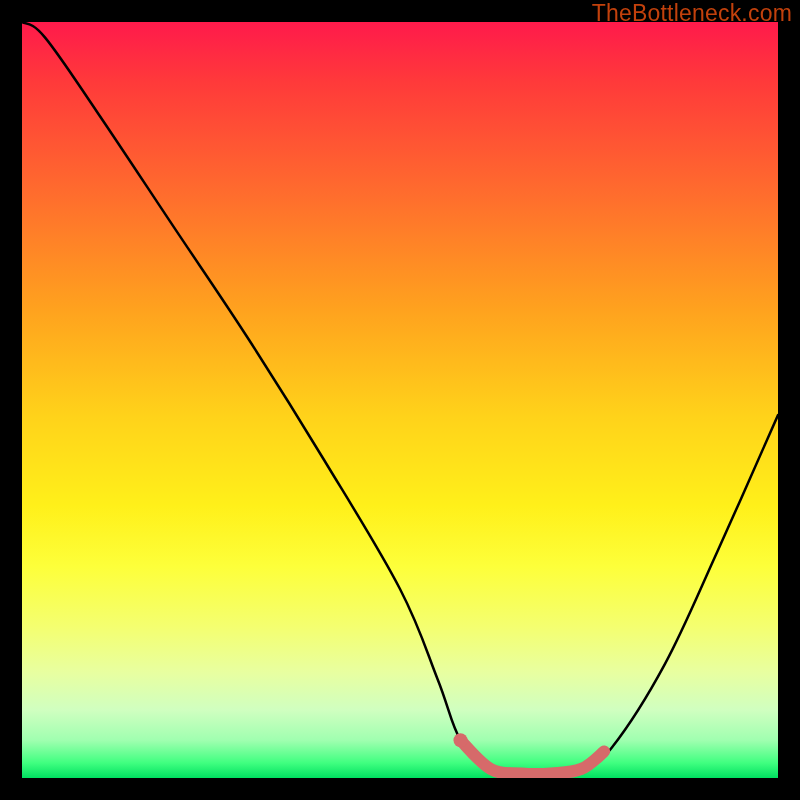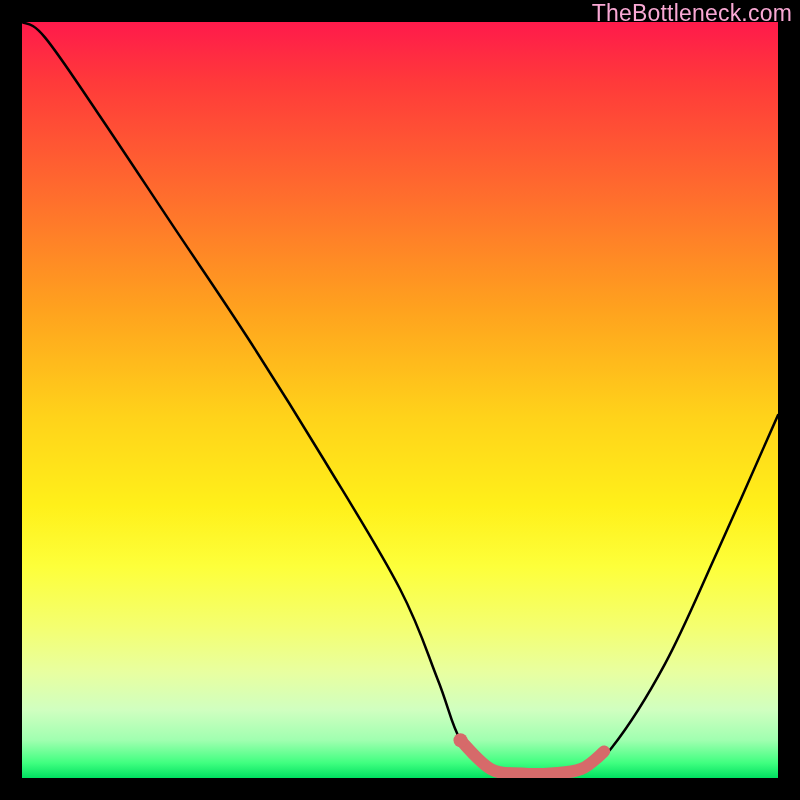--- a/index.html
+++ b/index.html
@@ -36,21 +36,21 @@
       #d0ffc0 91%,
       #a0ffb0 95%,
       #40ff80 98%,
       #00e060 100%
     );
   }
   .watermark {
     position: absolute;
     top: 0px;
     right: 8px;
-    color: #f9a8d4;
+    color: #c2410c;
     font-size: 23px;
     font-weight: 500;
     letter-spacing: 0.2px;
     user-select: none;
   }
   svg.curve {
     position: absolute;
     left: 0;
     top: 0;
     width: 756px;

